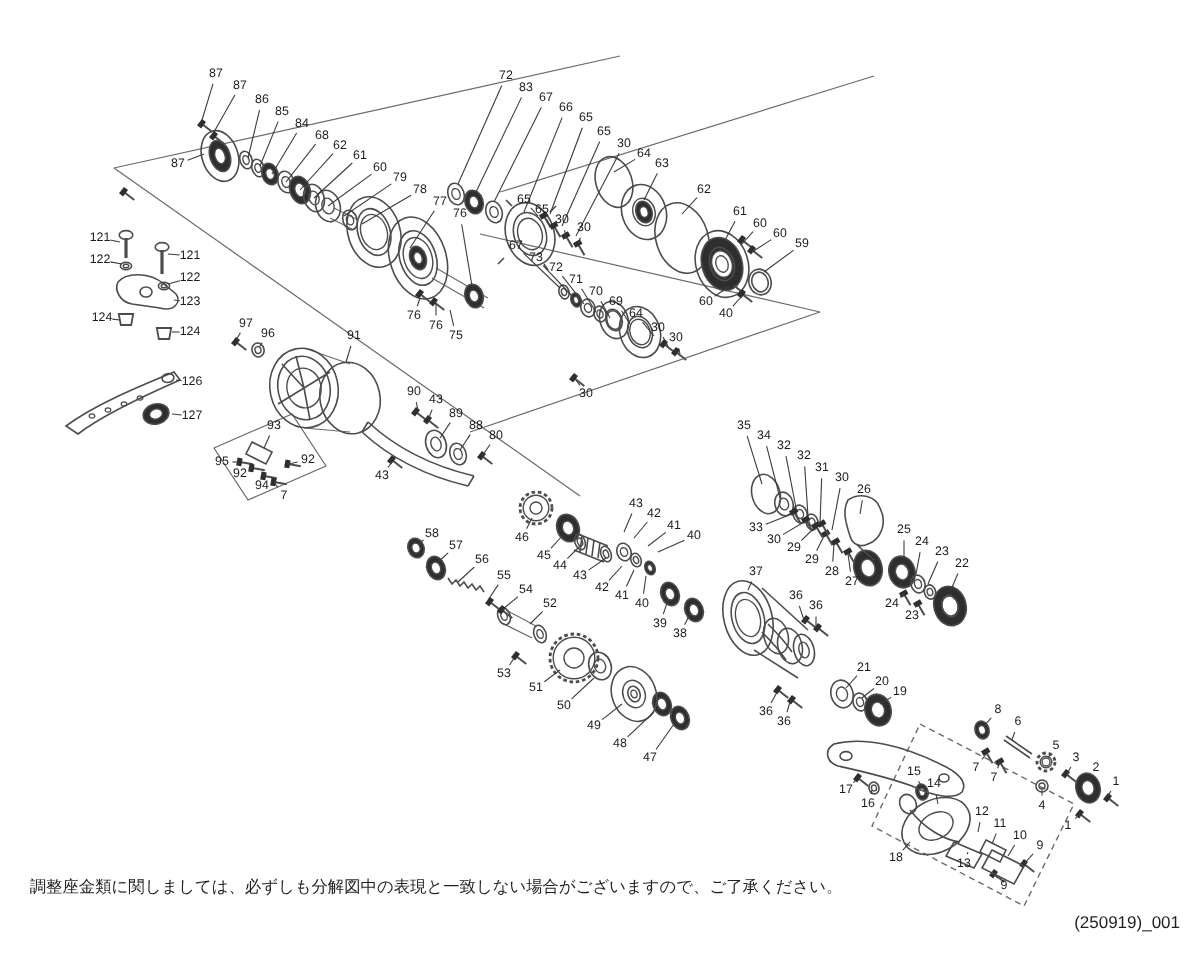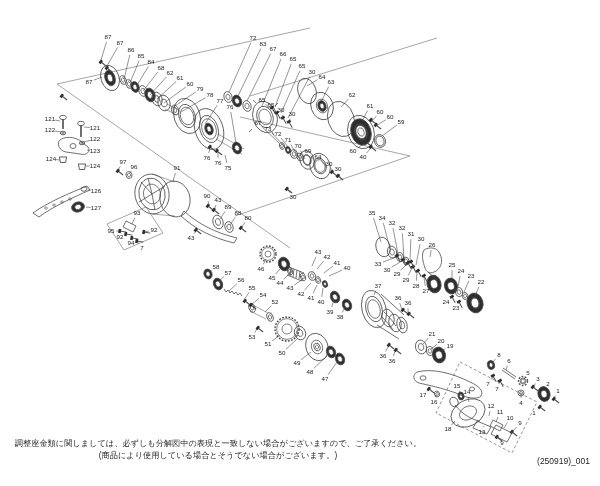--- a/index.html
+++ b/index.html
@@ -917,15 +917,14 @@
       <text x="448" y="429" font-size="6.2" text-anchor="middle" dominant-baseline="middle">18</text>
       <line x1="483.64438438328756" y1="427.0668468501373" x2="484" y2="426" stroke="#3c3c3c" stroke-width="0.55"></line>
       <text x="482" y="432" font-size="6.2" text-anchor="middle" dominant-baseline="middle">13</text>
       <line x1="498.6710411217447" y1="439.00524934609365" x2="497" y2="437" stroke="#3c3c3c" stroke-width="0.55"></line>
       <text x="502" y="443" font-size="6.2" text-anchor="middle" dominant-baseline="middle">9</text>
     </g>
 </svg>
 
 <div class="footnote">
   <div>調整座金類に関しましては、必ずしも分解図中の表現と一致しない場合がございますので、ご了承ください。</div>
-  <div>(商品により使用している場合とそうでない場合がございます。)</div>
 </div>
 <div class="doccode">(250919)_001</div>
 
 </body></html>

